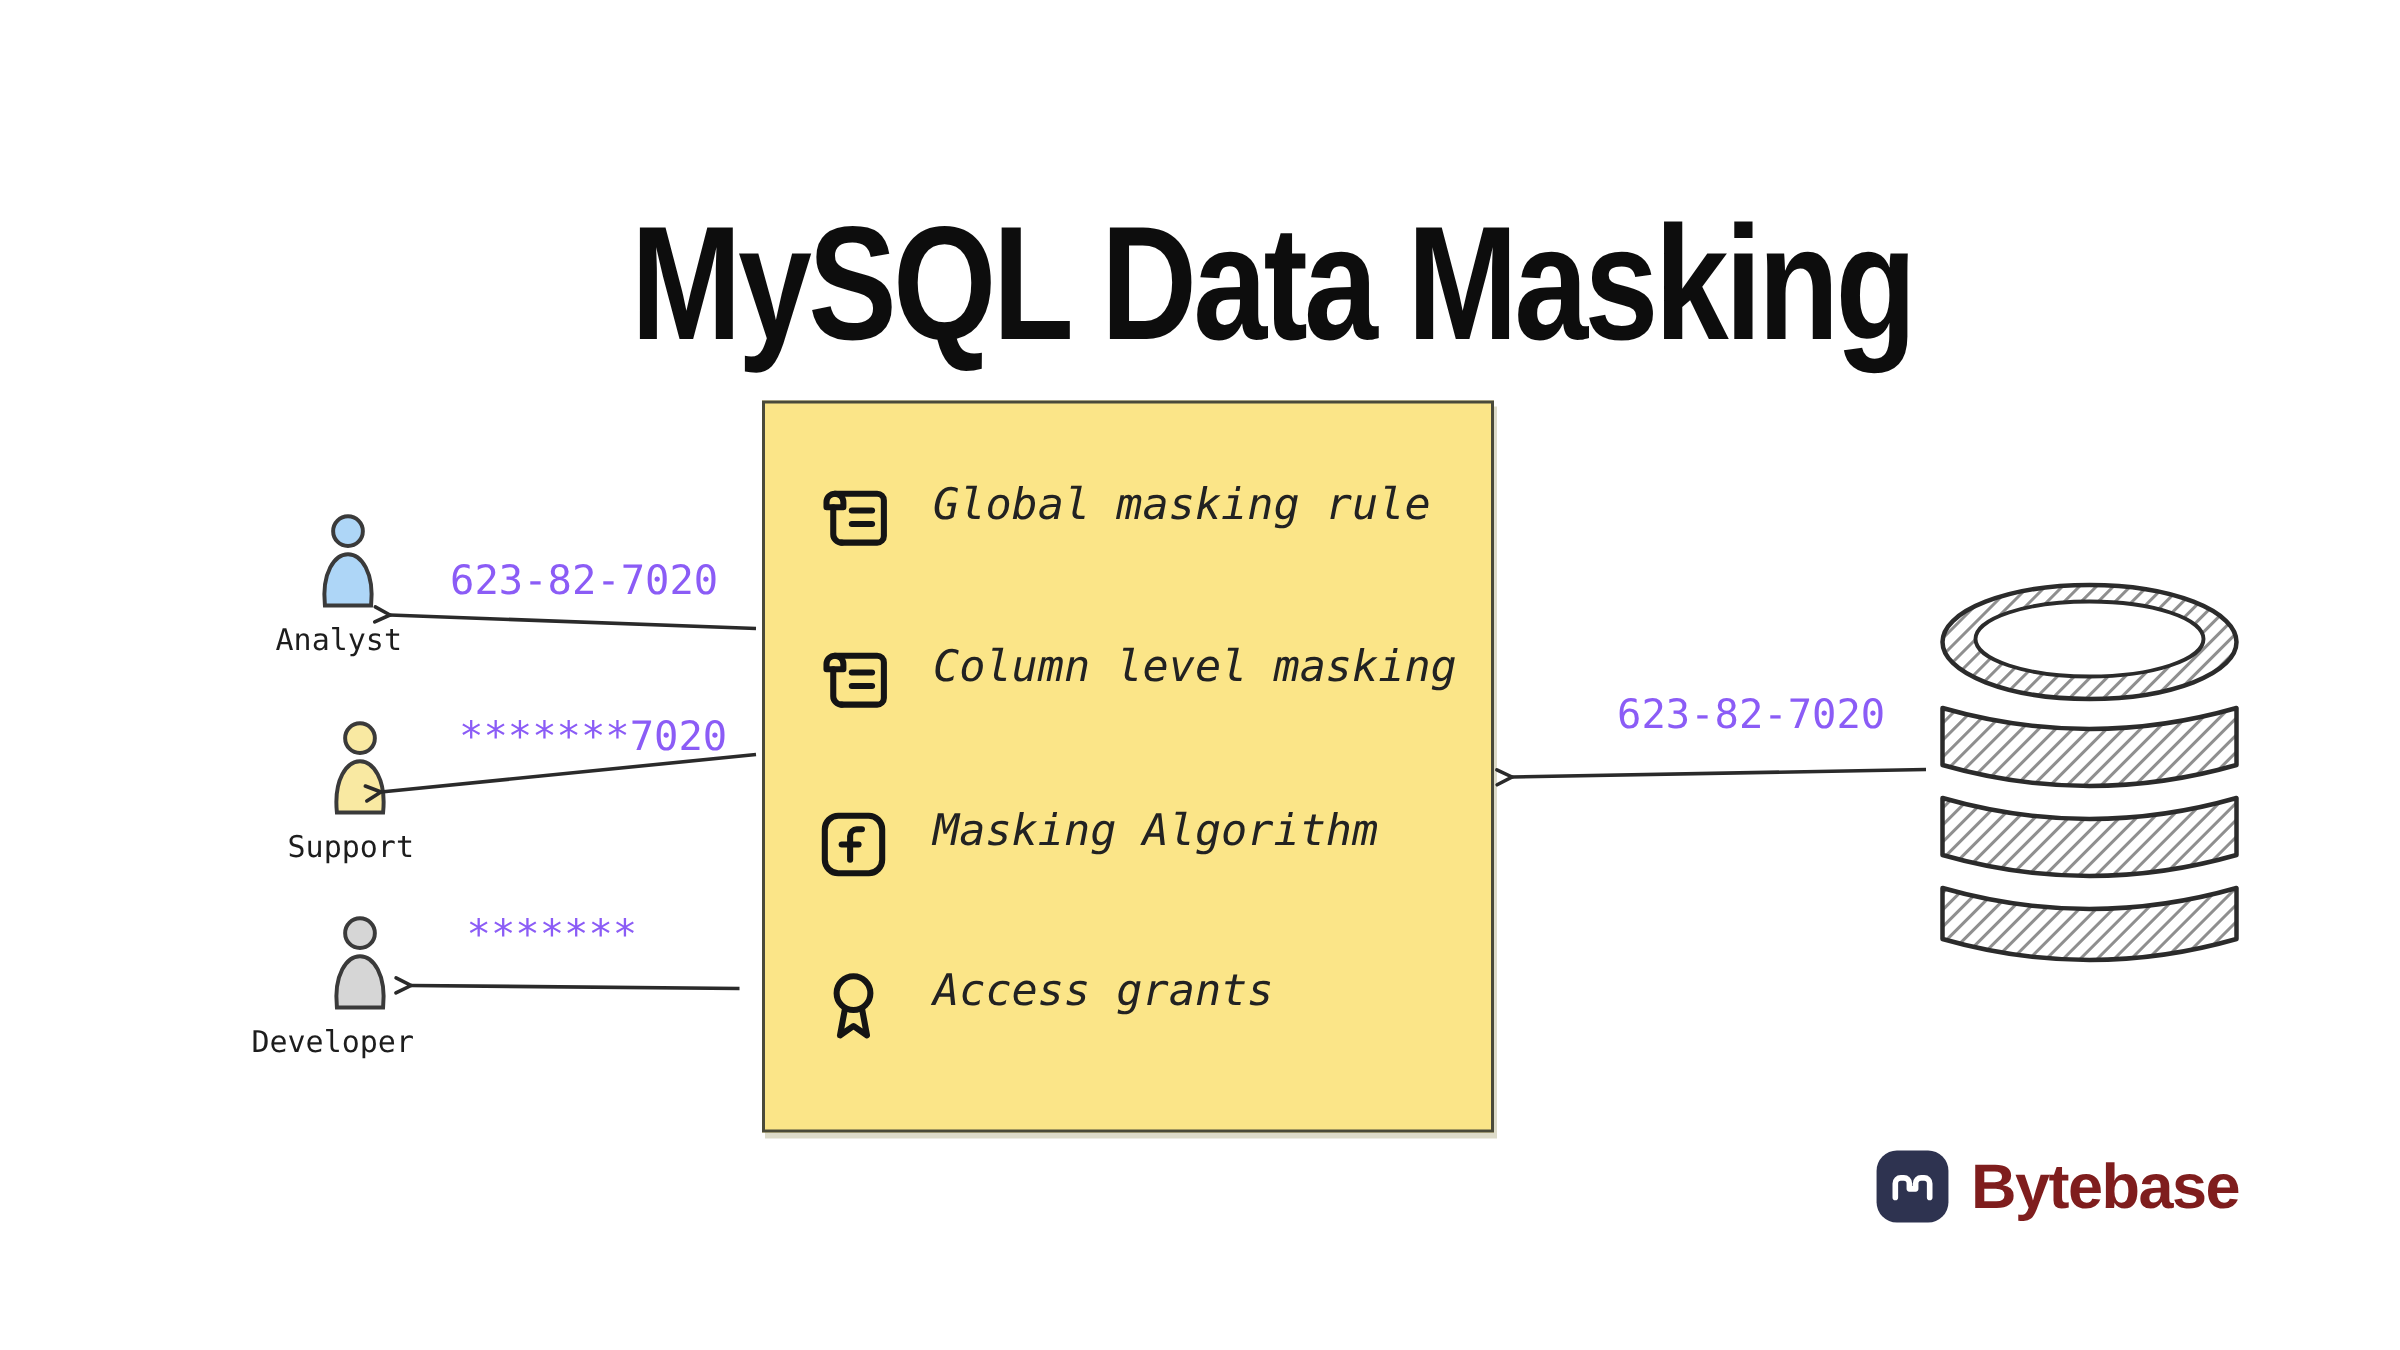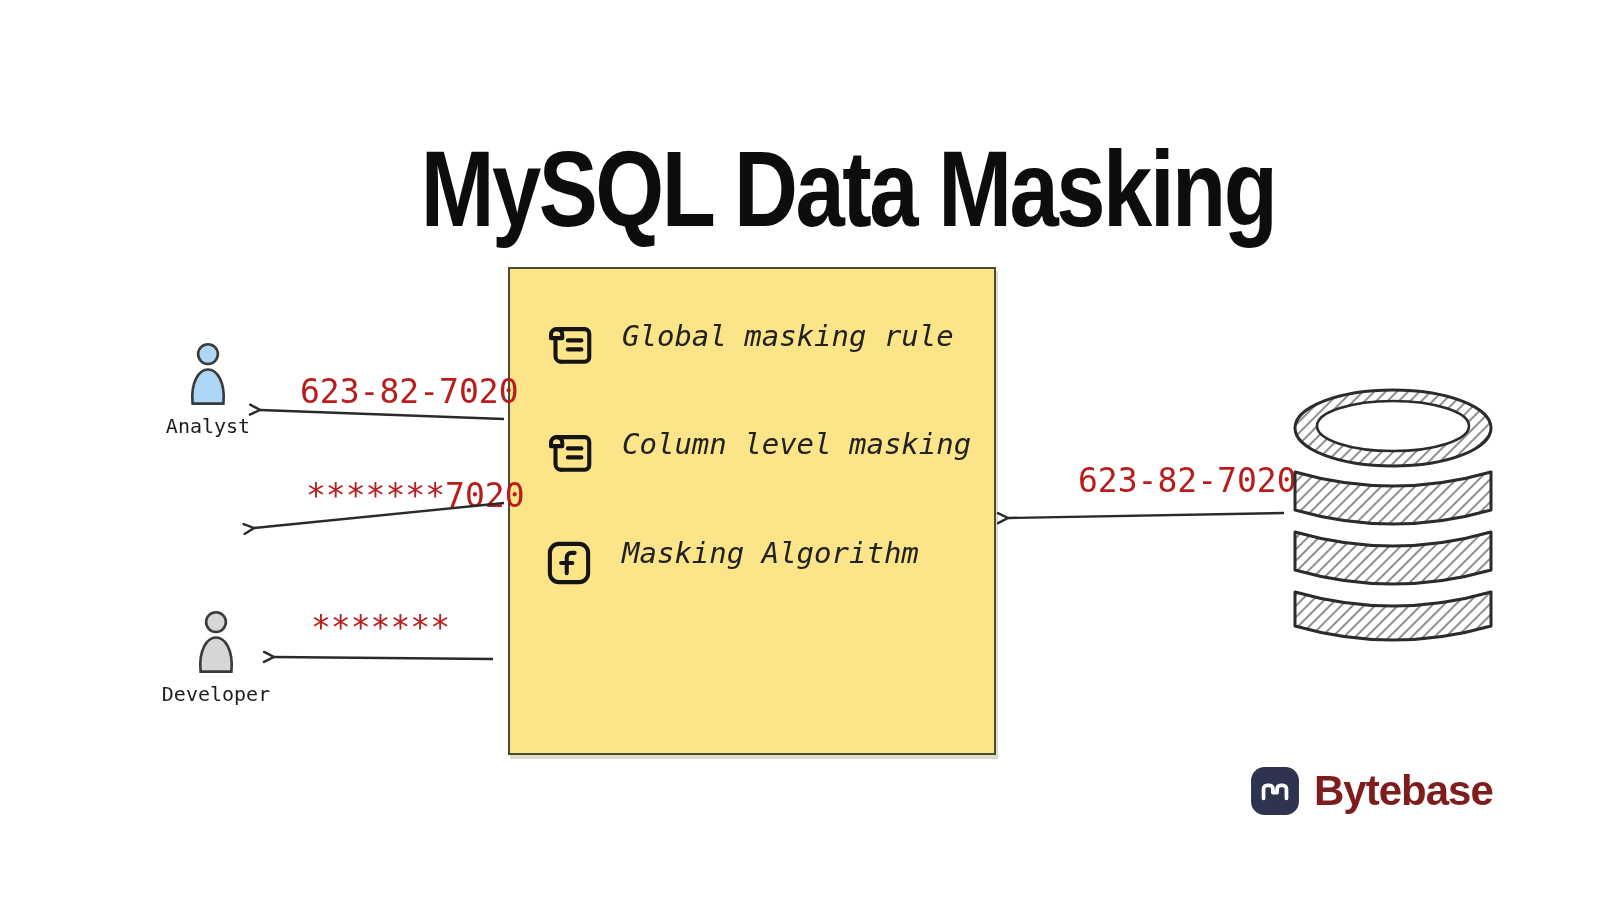--- a/index.html
+++ b/index.html
@@ -28,30 +28,30 @@
   }
   .mask-row.r0 { top: 50px; }
   .mask-row.r1 { top: 158px; }
   .mask-row.r2 { top: 267px; }
   .mask-row.r3 { top: 374px; }
   .mask-icon { width: 54px; height: 54px; flex: 0 0 54px; }
   .mask-label { margin-left: 26px; font-size: 29px; color: #222; white-space: nowrap; }
 
   .person {
     position: absolute; width: 120px;
-    display: flex; flex-direction: column; align-items: center;
+    display: flex; flex-direction: column; align-items: flex-end;
   }
   .person.analyst   { left: 100px; top: 342px; }
   .person.support   { left: 108px; top: 480px; }
   .person.developer { left: 108px; top: 610px; }
   .person svg { width: 72px; height: 66px; }
   .person-label { margin-top: 6px; font-size: 20px; color: #1d1d1d; }
 
   .flow-label {
-    position: absolute; font-size: 33px; color: #b91c1c; white-space: nowrap; text-align: right;
+    position: absolute; font-size: 27px; color: #8b5cf6; white-space: nowrap; text-align: right;
   }
   .lbl-analyst   { left: 252px; top: 372px; }
   .lbl-support   { left: 258px; top: 476px; }
   .lbl-developer { left: 263px; top: 608px; }
   .lbl-db        { left: 1030px; top: 461px; }
 
   .arrows { position: absolute; left: 0; top: 0; width: 1600px; height: 900px; pointer-events: none; }
 
   .database { position: absolute; left: 1240px; top: 386px; width: 210px; height: 270px; }
 
@@ -100,33 +100,49 @@
 
     <div class="mask-row r2">
       <svg class="mask-icon" viewBox="0 0 48 48" fill="none" stroke="#141414" stroke-width="3.6" stroke-linecap="round" stroke-linejoin="round">
         <rect x="7" y="7" width="34" height="34" rx="8"></rect>
         <path d="M29 15 h-3 a4 4 0 0 0 -4 4 v14"></path>
         <path d="M17 24 h10"></path>
       </svg>
       <span class="mask-label">Masking Algorithm</span>
     </div>
 
+    <div class="mask-row r3">
+      <svg class="mask-icon" viewBox="0 0 48 48" fill="none" stroke="#141414" stroke-width="3.6" stroke-linecap="round" stroke-linejoin="round">
+        <circle cx="24" cy="17" r="10"></circle>
+        <path d="M19 26 L16 42 L24 36.5 L32 42 L29 26"></path>
+      </svg>
+      <span class="mask-label">Access grants</span>
+    </div>
 
   </div>
 
   <div class="person analyst">
     <svg viewBox="0 0 64 60">
       <g stroke="#3a3a3a" stroke-width="2.4" fill="#aed6f7">
         <circle cx="32" cy="11" r="9"></circle>
         <path d="M18 56 C16 36 24 25 32 25 C40 25 48 36 46 56 Z"></path>
       </g>
     </svg>
     <span class="person-label">Analyst</span>
   </div>
 
+  <div class="person support">
+    <svg viewBox="0 0 64 60">
+      <g stroke="#3a3a3a" stroke-width="2.4" fill="#f9e9a2">
+        <circle cx="32" cy="11" r="9"></circle>
+        <path d="M18 56 C16 36 24 25 32 25 C40 25 48 36 46 56 Z"></path>
+      </g>
+    </svg>
+    <span class="person-label">Support</span>
+  </div>
 
   <div class="person developer">
     <svg viewBox="0 0 64 60">
       <g stroke="#3a3a3a" stroke-width="2.4" fill="#d6d6d6">
         <circle cx="32" cy="11" r="9"></circle>
         <path d="M18 56 C16 36 24 25 32 25 C40 25 48 36 46 56 Z"></path>
       </g>
     </svg>
     <span class="person-label">Developer</span>
   </div>

